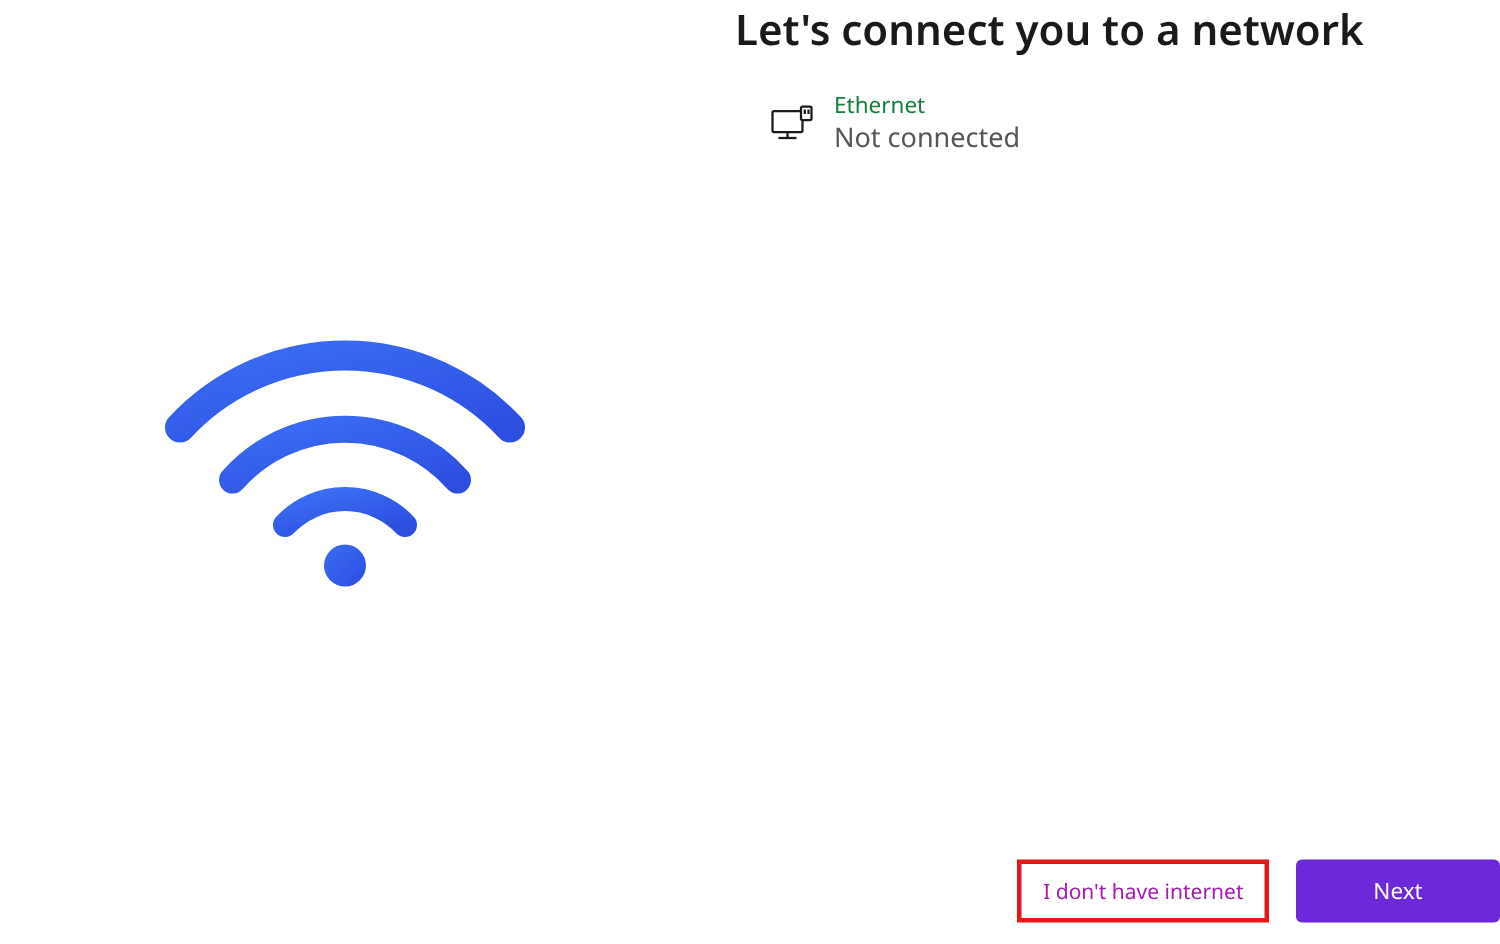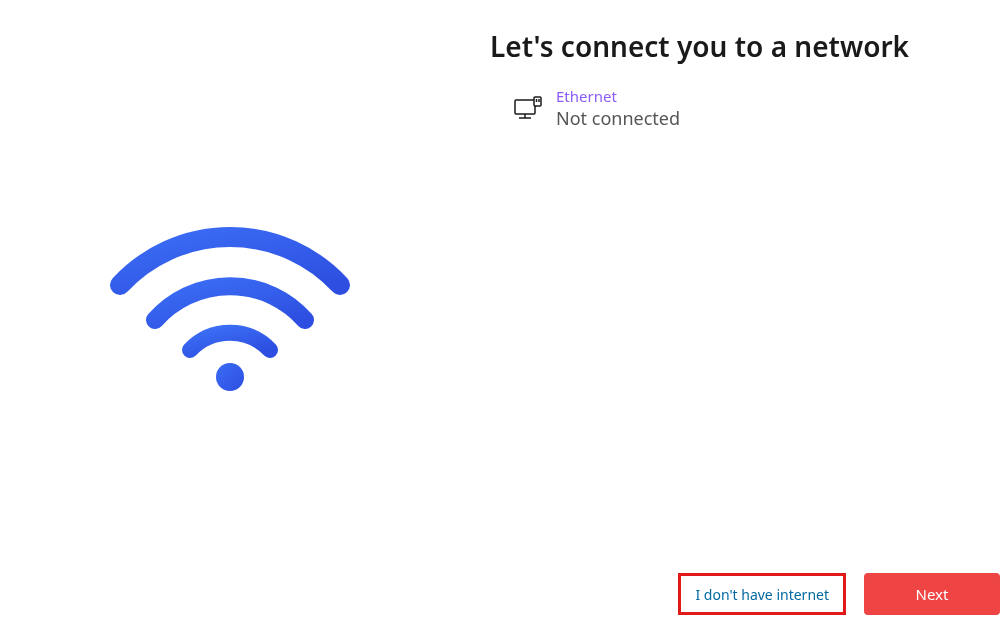--- a/index.html
+++ b/index.html
@@ -29,21 +29,21 @@
     .wifi-wrap {
       position: relative;
       width: 260px;
       height: 180px;
       margin-top: -20px;
     }
     .wifi-wrap svg { width: 100%; height: 100%; display: block; }
     .right-pane {
       position: absolute;
       left: 490px;
-      top: 30px;
+      top: 4px;
       width: 490px;
     }
     .title {
       font-size: 28px;
       font-weight: 600;
       line-height: 1.2;
       margin-bottom: 18px;
     }
     .subtitle {
       font-size: 15px;
@@ -59,53 +59,53 @@
       padding: 4px 4px 4px 24px;
       cursor: pointer;
       border-radius: 4px;
     }
     .net-icon {
       width: 28px;
       height: 24px;
       flex: 0 0 auto;
     }
     .net-text { display: flex; flex-direction: column; }
-    .net-name { font-size: 15px; color: #8b5cf6; }
+    .net-name { font-size: 15px; color: #15803d; }
     .net-status { font-size: 18px; color: #555555; }
     .footer {
       position: absolute;
       right: 0;
       bottom: 14px;
       display: flex;
       align-items: center;
       gap: 18px;
       padding-right: 0;
     }
     .link-btn {
       display: inline-flex;
       align-items: center;
       justify-content: center;
       height: 42px;
       padding: 0 14px;
       font-size: 14px;
-      color: #0369a1;
+      color: #a21caf;
       background: #ffffff;
       border: 3px solid #e11919;
       cursor: pointer;
       user-select: none;
     }
     .next-btn {
       display: inline-flex;
       align-items: center;
       justify-content: center;
       height: 42px;
       width: 136px;
       font-size: 15px;
       color: #ffffff;
-      background: #ef4444;
+      background: #6d28d9;
       border-radius: 4px;
       cursor: default;
       user-select: none;
     }
   </style>
 </head>
 <body>
 
 <div class="container">
 

